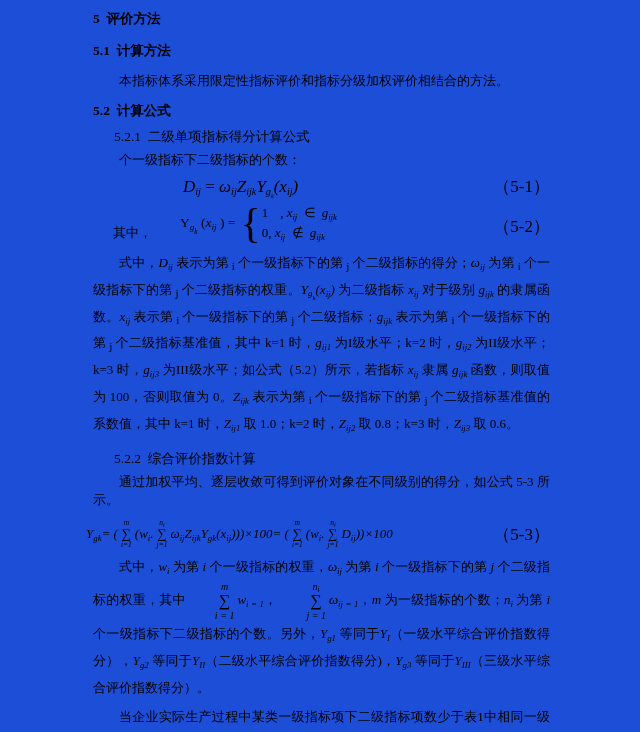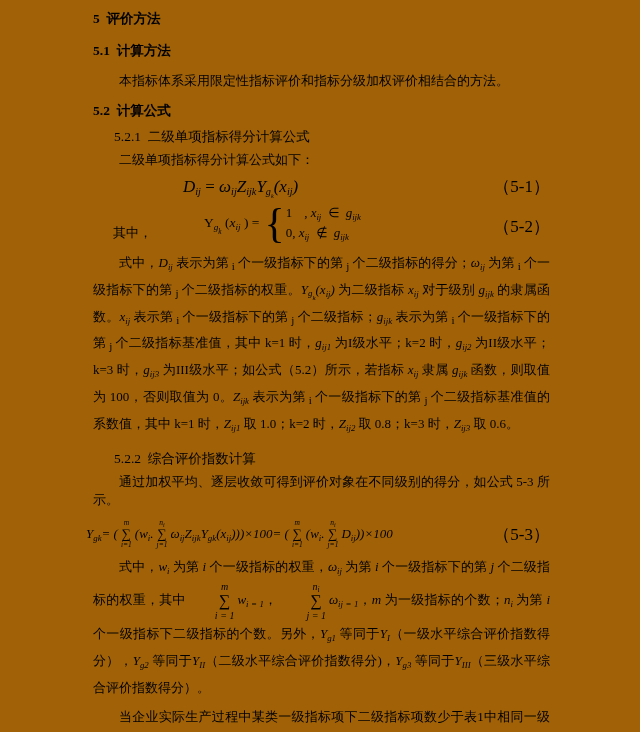--- a/index.html
+++ b/index.html
@@ -1,21 +1,21 @@
 <!DOCTYPE html>
 <html><head>
 <meta charset="utf-8">
 <style>
   * { box-sizing: border-box; }
   html,body { margin:0; padding:0; background:#ffffff; }
   .page {
     position: relative;
     width: 640px; height: 732px;
     overflow: hidden;
-    background: #a16207;
+    background: #1d4ed8;
     color: #000000;
     font-family: "Liberation Serif", "DejaVu Serif", serif;
     font-size: 13px;
     padding: 8px 90px 0 93px;
   }
   .h { font-weight: bold; font-size: 13.5px; line-height: 18px; margin: 0; white-space: pre-wrap; }
   .h3 { font-weight: normal; margin-left: 21px; }
   p { margin: 0; text-align: justify; }
   .line { line-height: 18px; text-indent: 26px; }
   .bodytext { line-height: 26.8px; text-indent: 26px; font-family: Liberation Serif, serif; }
@@ -25,21 +25,21 @@
   .var { font-style: italic; }
   sub { font-size: 0.68em; line-height: 0; vertical-align: -0.3em; font-style: italic; }
   sub sub { font-size: 0.8em; vertical-align: -0.5em; }
   .low { font-size: 11px; position: relative; top: 3px; padding: 0 3px; font-style: normal; }
   .frow { display: flex; align-items: center; }
   .flabel { margin-left: auto; font-size: 17px; white-space: nowrap; }
   .f51 { font-size: 17px; margin-left: 90px; }
   .f51 sub { font-size: 0.6em; }
   .cases-row { display: flex; align-items: flex-end; margin-top: 2px; }
   .lead { margin-left: 20px; line-height: 20px; padding-bottom: 3px; white-space: nowrap; }
-  .cases { display: flex; align-items: center; margin-left: 52px; justify-content: space-between; }
+  .cases { display: flex; align-items: center; margin-left: 28px; justify-content: space-between; }
   .cases .lhs { font-size: 13.5px; white-space: nowrap; }
   .brace { font-size: 42px; font-weight: 300; line-height: 46px; margin: 0 1px 0 5px; transform: scaleY(1.02); }
   .crows { display: flex; flex-direction: column; font-family: Liberation Serif, serif; }
   .crows > span { line-height: 20px; white-space: nowrap; }
   .f53 { display: inline-flex; align-items: center; margin-left: -7px; font-size: 13px; white-space: nowrap; }
   .f53 > .var, .f53 > .lat { font-style: italic; }
   .sum { display: inline-flex; flex-direction: column; align-items: center; line-height: 1; vertical-align: middle; margin: 0 3px; font-style: normal; }
   .s-top, .s-bot { font-size: 10px; font-style: italic; line-height: 1.15; white-space: nowrap; }
   .s-top sub { font-size: 7.5px; }
   .s-sig { font-size: 16px; line-height: 1.05; font-style: normal; }
@@ -49,21 +49,21 @@
 </style>
 </head>
 <body>
 
 <div class="page">
   <div class="h" style="margin-top:2px">5  评价方法</div>
   <div class="h" style="margin-top:14px">5.1  计算方法</div>
   <p class="line" style="margin-top:12px">本指标体系采用限定性指标评价和指标分级加权评价相结合的方法。</p>
   <div class="h" style="margin-top:12px">5.2  计算公式</div>
   <div class="h h3" style="margin-top:8px">5.2.1  二级单项指标得分计算公式</div>
-  <p class="line" style="margin-top:5px">二级单项指标得分计算公式如下：</p>
+  <p class="line" style="margin-top:5px">个一级指标下二级指标的个数：</p>
 
   <div class="frow" style="margin-top:6px">
     <span class="f51"><span class="var">D<sub>ij</sub></span><span class="lat"> = </span><span class="var">ω<sub>ij</sub></span><span class="var">Z<sub>ijk</sub></span><span class="var">Y<sub>g<sub>k</sub></sub></span><span class="var">(</span><span class="var">x<sub>ij</sub></span><span class="var">)</span></span>
     <span class="flabel">（5-1）</span>
   </div>
 
   <div class="cases-row">
     <span class="lead">其中，</span>
     <span class="cases">
       <span class="lhs"><span class="lat">Y<sub>g<sub>k</sub></sub></span><span class="lat"> (</span><span class="var">x<sub>ij</sub></span><span class="lat"> ) = </span></span>

